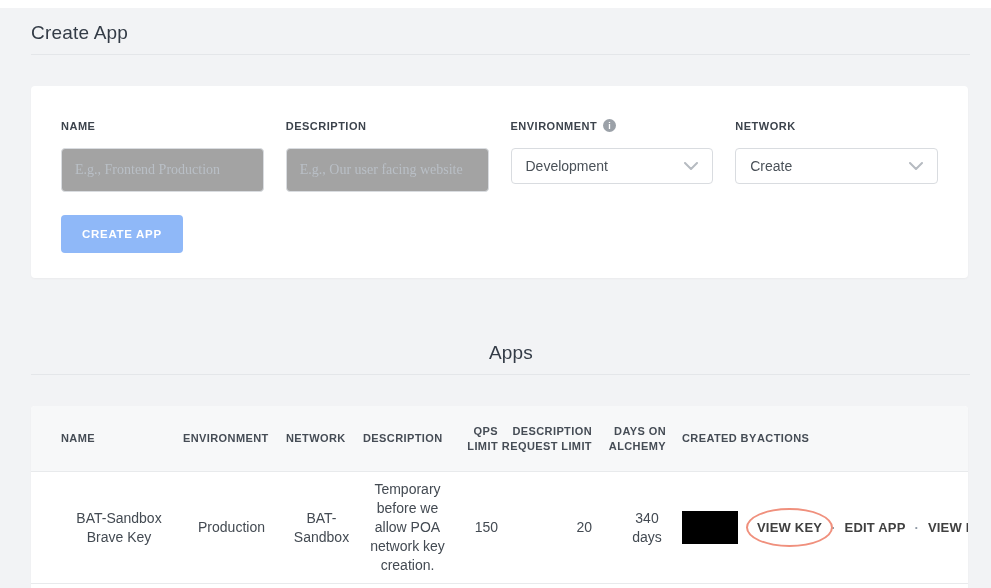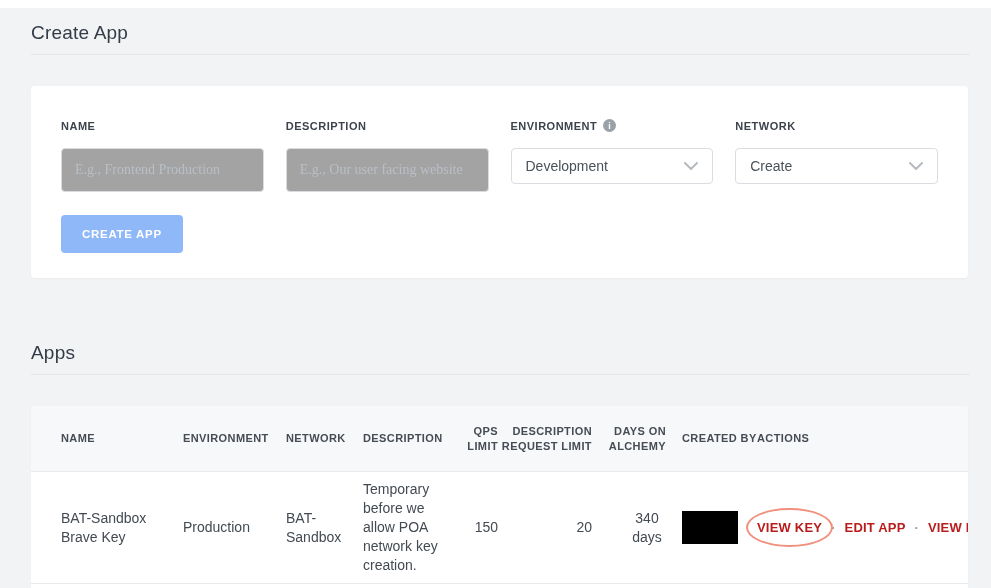--- a/index.html
+++ b/index.html
@@ -73,21 +73,21 @@
     margin-top: 23px;
     background: #8fb8f8; color: #ffffff;
     border: none; border-radius: 4px;
     font-family: "Liberation Sans", sans-serif;
     font-size: 11.5px; font-weight: bold; letter-spacing: 0.7px;
     padding: 0 21px; height: 38px;
     cursor: pointer;
   }
 
   
-  #apps-title { margin-top: 64px; }
+  #apps-title { margin-top: 64px; text-align: center; }
   .table-card {
     margin-top: 31px;
     overflow: hidden;
     min-height: 190px;
   }
   .tgrid {
     display: grid;
     grid-template-columns: 122px 103px 77px 95px 40px 94px 74px 91px 1fr;
     padding-left: 30px;
     align-items: center;
@@ -101,35 +101,35 @@
     line-height: 15px;
   }
   .th-right { text-align: right; }
   .th-pad { padding-left: 16px; }
   .trow {
     min-height: 112px;
     background: #ffffff;
     border-bottom: 1px solid #e8eaec;
     font-size: 14px; color: #434a52;
   }
-  .cell { line-height: 19px; padding-right: 6px; }
+  .cell { line-height: 19px; padding-right: 6px; text-align: center; }
   .cell-right { text-align: right; padding-right: 0; }
   .cell-days { text-align: center; padding-left: 36px; padding-right: 0; }
   .redaction-box {
     width: 56px; height: 33px; background: #000000;
     margin-left: 16px;
   }
   .actions-cell {
     display: flex; align-items: center;
     white-space: nowrap; overflow: visible;
     font-size: 13px; font-weight: bold;
     padding-left: 0;
   }
   .action-link {
-    color: #b91c1c; text-decoration: none;
+    color: #404040; text-decoration: none;
     letter-spacing: 0.2px; cursor: pointer;
   }
   .action-sep { color: #8e99a5; margin: 0 9px; font-weight: bold; }
   .highlight-wrap { position: relative; display: inline-block; }
   .highlight-ellipse {
     position: absolute;
     left: -11px; right: -11px; top: -12px; bottom: -12px;
     border: 2px solid #f0907d;
     border-radius: 50%;
     pointer-events: none;

